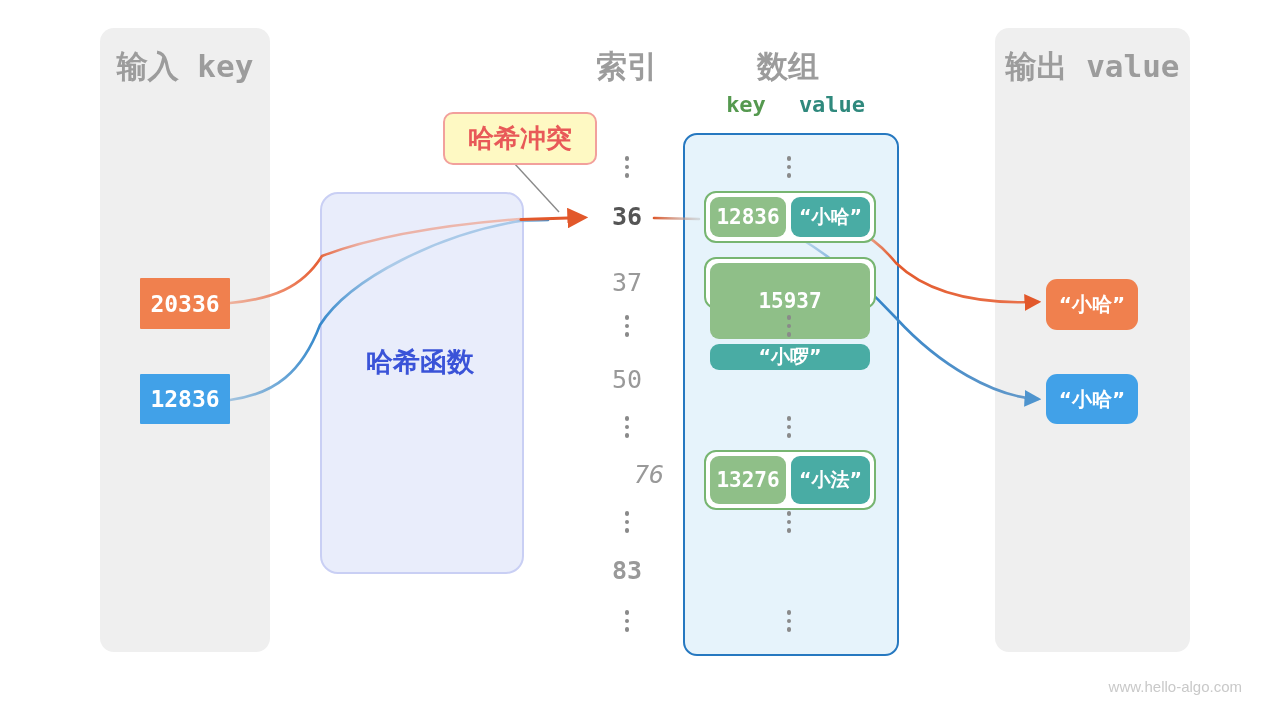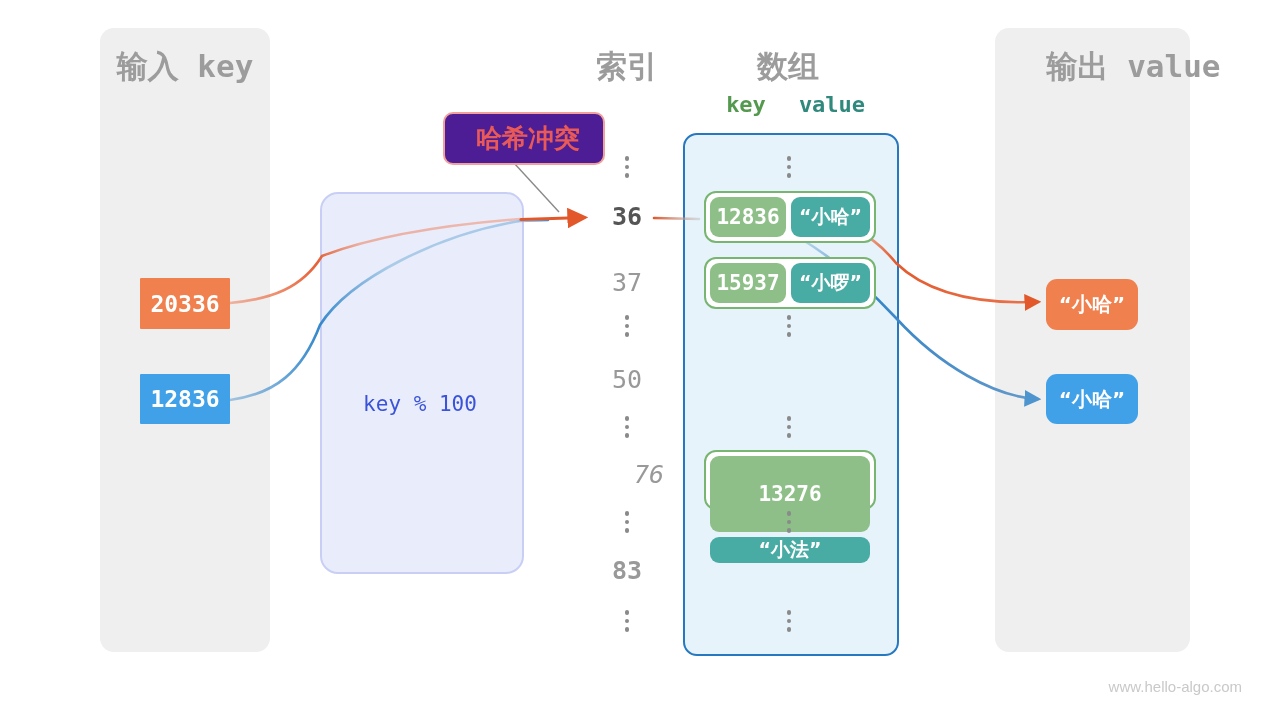--- a/index.html
+++ b/index.html
@@ -12,23 +12,23 @@
   .panel{background:#EFEFEF;border-radius:14px;}
   .panel-title{font-family:"DejaVu Sans Mono","DejaVu Sans",sans-serif;font-weight:bold;
                font-size:31px;color:#9C9C9C;text-align:center;white-space:nowrap;}
 
   
   .hashbox{background:#E9EDFB;border:2px solid #C9CFF4;border-radius:18px;}
   .hash-title{font-size:27px;font-weight:bold;color:#3A53D8;text-align:center;}
   .hash-formula{font-family:"DejaVu Sans Mono",monospace;font-size:21px;color:#3A53D8;text-align:center;}
 
   
-  .collision{background:#4c1d95;border:2px solid #F2A09C;border-radius:10px;
+  .collision{background:#fef9c3;border:2px solid #F2A09C;border-radius:10px;
              color:#E85958;font-size:26px;font-weight:bold;
-             display:flex;align-items:center;justify-content:center;padding-left:8px;}
+             display:flex;align-items:center;justify-content:center;}
 
   
   .kbox{border-radius:1px;color:#fff;display:flex;align-items:center;justify-content:center;
         font-family:"DejaVu Sans Mono",monospace;font-size:23px;font-weight:600;}
   .kbox.orange{background:#F0804E;}
   .kbox.blue{background:#41A1E8;}
   .vbox{border-radius:11px;color:#fff;display:flex;align-items:center;justify-content:center;
         font-size:20px;font-weight:600;}
   .vbox.orange{background:#F0804E;}
   .vbox.blue{background:#41A1E8;}
@@ -62,21 +62,21 @@
 <body>
 
 <div id="stage">
 
   <div class="abs panel z1" style="left:100px;top:28px;width:170px;height:624px;"></div>
   <div class="abs panel-title z3" style="left:100px;top:46px;width:170px;">输入 key</div>
   <div class="abs kbox orange z3" style="left:140px;top:278px;width:90px;height:51px;">20336</div>
   <div class="abs kbox blue z3" style="left:140px;top:374px;width:90px;height:50px;">12836</div>
 
   <div class="abs hashbox z1" style="left:320px;top:192px;width:200px;height:378px;"></div>
-  <div class="abs hash-formula z3" style="left:320px;top:392px;width:200px;">key % 100</div>
+  <div class="abs hash-title z3" style="left:320px;top:344px;width:200px;">哈希函数</div>
 
   <div class="abs collision z3" style="left:443px;top:112px;width:150px;height:49px;">哈希冲突</div>
 
   <div class="abs panel-title z3" style="left:733px;top:46px;width:110px;">数组</div>
   <div class="abs panel-title z3" style="left:572px;top:46px;width:110px;">索引</div>
   <div class="abs kv-header kv-key z3" style="left:706px;top:92px;width:80px;text-align:center;">key</div>
   <div class="abs kv-header kv-value z3" style="left:790px;top:92px;width:84px;text-align:center;">value</div>
 
   <div class="abs vdots z3" style="left:617px;top:156px;">
       <i></i>
@@ -114,51 +114,51 @@
   <div class="abs vdots z3" style="left:779px;top:156px;">
       <i></i>
       <i></i>
       <i></i>
     </div>
 
   <div class="abs row z3" style="left:704px;top:191px;width:172px;height:52px;">
     <div class="cell key">12836</div>
     <div class="cell val">“小哈”</div>
   </div>
-  <div class="abs row z3" style="left:704px;top:257px;width:172px;height:52px;">
+  <div class="abs row z3" style="left:704px;top:257px;width:172px;height:52px;flex-direction:column;">
     <div class="cell key">15937</div>
     <div class="cell val">“小啰”</div>
   </div>
   <div class="abs vdots z3" style="left:779px;top:315px;">
       <i></i>
       <i></i>
       <i></i>
     </div>
   <div class="abs vdots z3" style="left:779px;top:416px;">
       <i></i>
       <i></i>
       <i></i>
     </div>
-  <div class="abs row z3" style="left:704px;top:450px;width:172px;height:60px;flex-direction:column;">
+  <div class="abs row z3" style="left:704px;top:450px;width:172px;height:60px;">
     <div class="cell key">13276</div>
     <div class="cell val">“小法”</div>
   </div>
   <div class="abs vdots z3" style="left:779px;top:511px;">
       <i></i>
       <i></i>
       <i></i>
     </div>
   <div class="abs vdots z3" style="left:779px;top:610px;">
       <i></i>
       <i></i>
       <i></i>
     </div>
 
   <div class="abs panel z1" style="left:995px;top:28px;width:195px;height:624px;"></div>
-  <div class="abs panel-title z3" style="left:995px;top:46px;width:195px;padding-left:41px;">输出 value</div>
+  <div class="abs panel-title z3" style="left:995px;top:46px;width:195px;">输出 value</div>
   <div class="abs vbox orange z3" style="left:1046px;top:279px;width:92px;height:51px;">“小哈”</div>
   <div class="abs vbox blue z3" style="left:1046px;top:374px;width:92px;height:50px;">“小哈”</div>
 
   <div class="abs watermark z3" style="right:38px;top:678px;">www.hello-algo.com</div>
 
   <svg class="z2" width="1280" height="720" viewBox="0 0 1280 720">
     <defs>
       <marker id="ah-orange" viewBox="0 0 10 10" refX="8" refY="5" markerWidth="6.5" markerHeight="6.5" orient="auto">
         <path d="M0,0 L10,5 L0,10 z" fill="#E2582B"></path>
       </marker>

